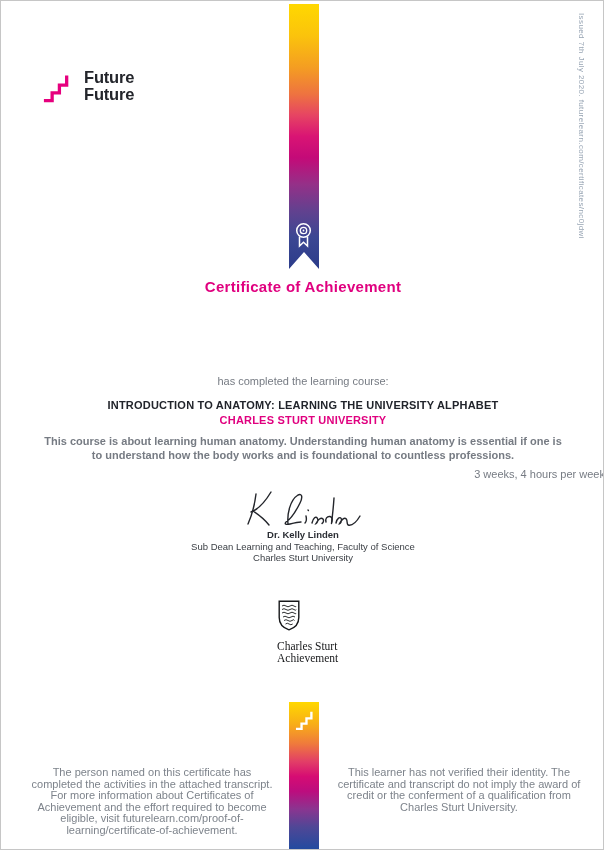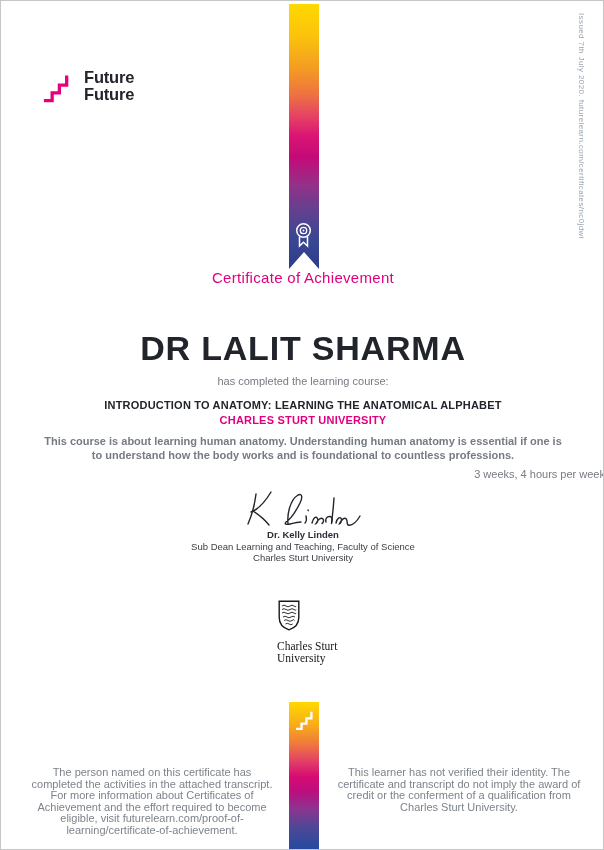--- a/index.html
+++ b/index.html
@@ -32,21 +32,21 @@
   .logo-mark { width:31px; height:31px; }
   .logo-text { font-size:16.5px; font-weight:700; color:#24262c; line-height:17px; letter-spacing:-0.2px; }
   
   .side-note {
     position:absolute; left:576px; top:12px; height:300px;
     writing-mode:vertical-rl;
     font-size:8px; color:#98a5b4; letter-spacing:0.4px;
   }
   
   .cline { position:absolute; left:0; width:604px; text-align:center; }
-  .heading { top:268px; font-size:15px; font-weight:400; letter-spacing:0.3px; color:#e0007f; }
+  .heading { top:277px; font-size:15px; font-weight:700; letter-spacing:0.3px; color:#e0007f; }
   .recipient { top:328px; font-size:34px; font-weight:700; letter-spacing:0.8px; color:#21242b; }
   .completed { top:374px; font-size:11px; color:#767b83; }
   .course-title { top:398px; font-size:11px; font-weight:700; letter-spacing:0.2px; color:#21242b; }
   .institution { top:413px; font-size:11px; font-weight:700; letter-spacing:0.2px; color:#e0007f; }
   .description { top:433px; left:42px; width:520px; font-size:11px; line-height:14px; color:#767b83;font-weight:bold; }
   .duration { top:467px; font-size:11px; color:#767b83;text-align:right; }
   .signature-svg { position:absolute; left:227px; top:486px; width:150px; height:42px; }
   .sig-name { top:528px; font-size:9.5px; font-weight:700; color:#2b2e34; }
   .sig-title { top:540px; font-size:9.5px; color:#3c4046; }
   .sig-org { top:551px; font-size:9.5px; color:#3c4046; }
@@ -81,23 +81,22 @@
     </svg>
     <div class="logo-text">
       <div>Future</div>
       <div>Future</div>
     </div>
   </div>
 
   <div class="side-note">Issued 7th July 2020. futurelearn.com/certificates/nc0jdwi</div>
 
   <div class="cline heading">Certificate of Achievement</div>
-  <div class="cline recipient">DR LALIT SHARMA</div>
   <div class="cline completed">has completed the learning course:</div>
-  <div class="cline course-title">INTRODUCTION TO ANATOMY: LEARNING THE ANATOMICAL ALPHABET</div>
+  <div class="cline course-title">INTRODUCTION TO ANATOMY: LEARNING THE UNIVERSITY ALPHABET</div>
   <div class="cline institution">CHARLES STURT UNIVERSITY</div>
   <div class="cline description">This course is about learning human anatomy. Understanding human anatomy is essential if one is to understand how the body works and is foundational to countless professions.</div>
   <div class="cline duration">3 weeks, 4 hours per week</div>
 
   <svg class="signature-svg" viewBox="0 0 150 42" role="img" aria-label="K Linden">
     <g fill="none" stroke="#23252b" stroke-width="1.4" stroke-linecap="round">
       <path d="M28,7 C27,15 24,28 20,37"></path>
       <path d="M43,5 C37,15 31,22 23,25"></path>
       <path d="M25,24 C31,28 37,33 41,38"></path>
       <path d="M60,37 C59,27 62,13 70,8 C74,6 75,10 72,16 C68,24 63,32 58,35 C56,37 58,38 62,37 C66,36 70,35 73,35"></path>
@@ -119,21 +118,21 @@
       <path d="M1.2,1.2 H20.8 V17.5 C20.8,24.5 16,28.2 11,29.8 C6,28.2 1.2,24.5 1.2,17.5 Z" fill="none" stroke="#17181a" stroke-width="1.4"></path>
       <path d="M4,6 q2,-1.6 4,0 t4,0 t4,0 t2,0" fill="none" stroke="#17181a" stroke-width="0.9"></path>
       <path d="M4,9.5 q2,-1.6 4,0 t4,0 t4,0 t2,0" fill="none" stroke="#17181a" stroke-width="0.9"></path>
       <path d="M4,13 q2,-1.6 4,0 t4,0 t4,0 t2,0" fill="none" stroke="#17181a" stroke-width="0.9"></path>
       <path d="M5,17 q2,-1.6 4,0 t4,0 t4,0" fill="none" stroke="#17181a" stroke-width="0.9"></path>
       <path d="M6,20.5 q2,-1.6 4,0 t4,0 t2.5,0" fill="none" stroke="#17181a" stroke-width="0.9"></path>
       <path d="M7.5,24 q1.8,-1.5 3.6,0 t3.6,0" fill="none" stroke="#17181a" stroke-width="0.9"></path>
     </svg>
     <div class="uni-name">
       <div>Charles Sturt</div>
-      <div>University</div>
+      <div>Achievement</div>
     </div>
   </div>
 
   <div class="ribbon-bottom"></div>
   <svg class="stairs-bottom" viewBox="0 0 32 32">
     <path d="M3,29.5 H11.5 V21.5 H19 V13.5 H26.5 V3.5" fill="none" stroke="#ffffff" stroke-width="3.6"></path>
   </svg>
 
   <div class="footer-note footer-left">The person named on this certificate has completed the activities in the attached transcript. For more information about Certificates of Achievement and the effort required to become eligible, visit futurelearn.com/proof-of-learning/certificate-of-achievement.</div>
   <div class="footer-note footer-right">This learner has not verified their identity. The certificate and transcript do not imply the award of credit or the conferment of a qualification from Charles Sturt University.</div>

